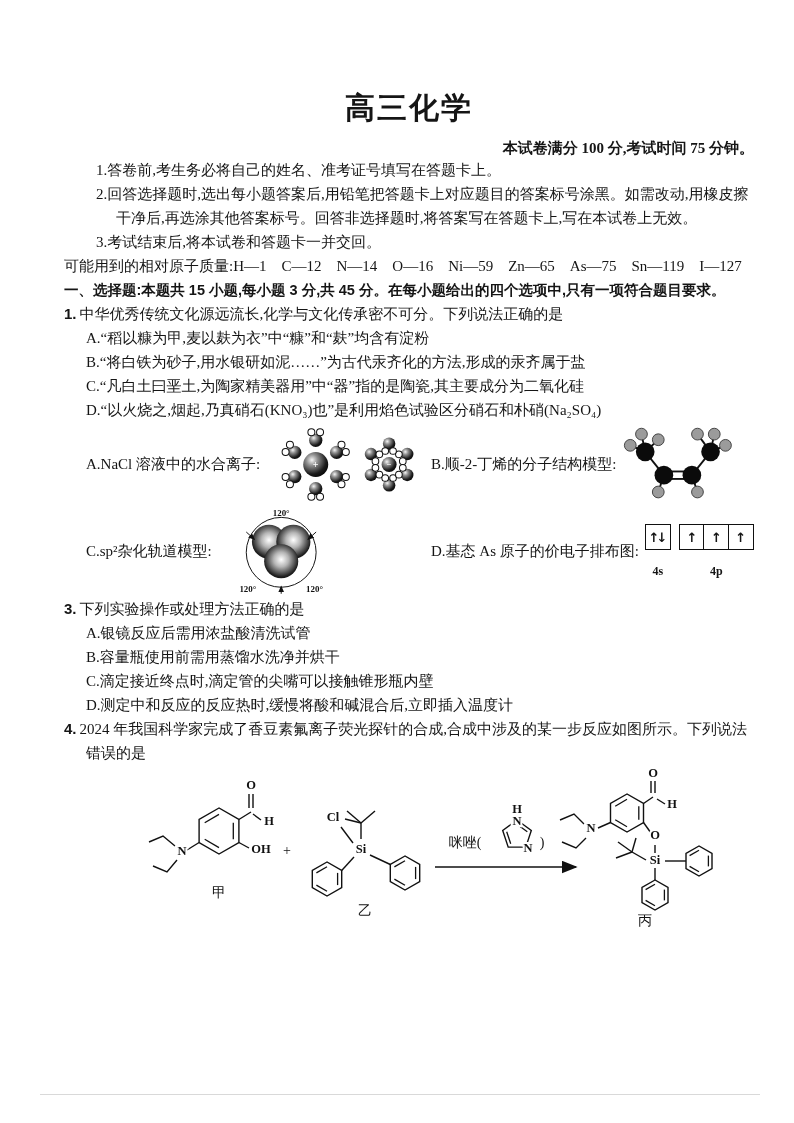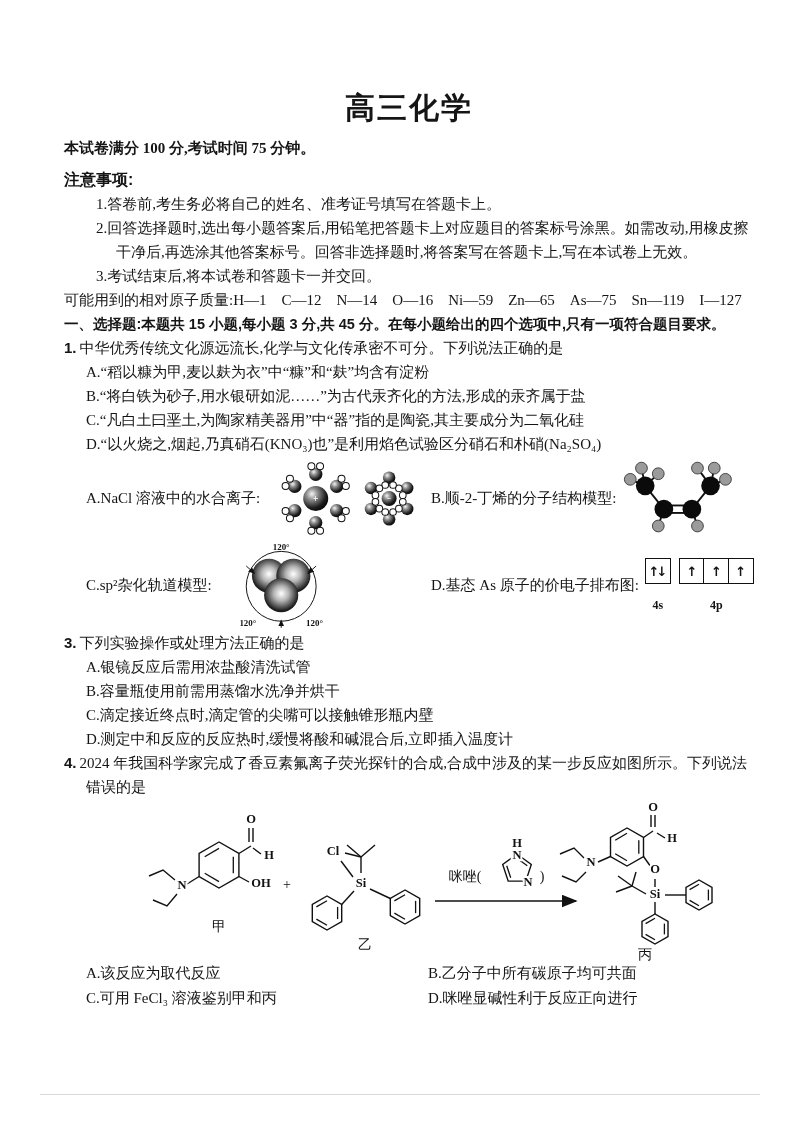--- a/index.html
+++ b/index.html
@@ -1,21 +1,21 @@
 <!DOCTYPE html>
 <html><head>
 <meta charset="utf-8">
 <style>
   html,body{margin:0;padding:0;background:#9a9a9a;}
   .page{width:794px;height:1123px;background:#fff;position:relative;overflow:hidden;
         font-family:"Liberation Serif","DejaVu Serif",serif;font-size:15px;color:#151515;}
   .content{padding:0 40px 0 64px;}
   .title{font-family:"Liberation Sans","DejaVu Sans",sans-serif;font-weight:700;
          font-size:30px;text-align:center;padding-top:88px;letter-spacing:2px;}
-  .subtitle{text-align:left;font-weight:700;font-size:15px;margin-top:10px;}
+  .subtitle{text-align:right;font-weight:700;font-size:15px;margin-top:10px;}
   .notice-head{font-family:"Liberation Sans","DejaVu Sans",sans-serif;font-weight:700;
                font-size:16px;margin-top:10px;line-height:24px;}
   .notice{line-height:24px;padding-left:52px;text-indent:-20px;}
   .masses{line-height:24px;white-space:nowrap;}
   .sec-head{font-family:"Liberation Sans","DejaVu Sans",sans-serif;font-weight:700;
             font-size:14.5px;line-height:24px;white-space:nowrap;}
   .stem{line-height:24px;padding-left:22px;text-indent:-22px;}
   .qnum{font-family:"Liberation Sans","DejaVu Sans",sans-serif;font-weight:700;margin-right:3px;}
   .opts{padding-left:22px;}
   .opt{line-height:24px;}
@@ -69,21 +69,20 @@
     </marker>
   </defs>
 </svg>
 
 <div class="page">
   <div class="content">
 
     <div class="title">高三化学</div>
     <div class="subtitle">本试卷满分 100 分,考试时间 75 分钟。</div>
 
-    <div class="notice-head">注意事项:</div>
     <div class="notice">1.答卷前,考生务必将自己的姓名、准考证号填写在答题卡上。</div>
     <div class="notice">2.回答选择题时,选出每小题答案后,用铅笔把答题卡上对应题目的答案标号涂黑。如需改动,用橡皮擦干净后,再选涂其他答案标号。回答非选择题时,将答案写在答题卡上,写在本试卷上无效。</div>
     <div class="notice">3.考试结束后,将本试卷和答题卡一并交回。</div>
 
     <div class="masses">可能用到的相对原子质量:H—1 C—12 N—14 O—16 Ni—59 Zn—65 As—75 Sn—119 I—127</div>
     <div class="sec-head">一、选择题:本题共 15 小题,每小题 3 分,共 45 分。在每小题给出的四个选项中,只有一项符合题目要求。</div>
 
     <div>
       <div class="stem"><span class="qnum">1.</span><span>中华优秀传统文化源远流长,化学与文化传承密不可分。下列说法正确的是</span></div>
       <div class="opts">
@@ -341,23 +340,17 @@
             </g>
           <text class="atom" x="554" y="10">O</text>
           <text class="atom" x="573" y="41">H</text>
           <text class="atom" x="492" y="65">N</text>
           <text class="atom" x="556" y="72">O</text>
           <text class="atom" x="556" y="97">Si</text>
           <text class="cjk" x="546" y="158">丙</text>
         </g>
       </svg>
 
-      <div class="q4opts">
-        <div>A.该反应为取代反应</div>
-        <div>B.乙分子中所有碳原子均可共面</div>
-        <div>C.可用 FeCl₃ 溶液鉴别甲和丙</div>
-        <div>D.咪唑显碱性利于反应正向进行</div>
-      </div>
     </div>
   </div>
 
   <div class="scanline"></div>
 </div>
 
 </body></html>

